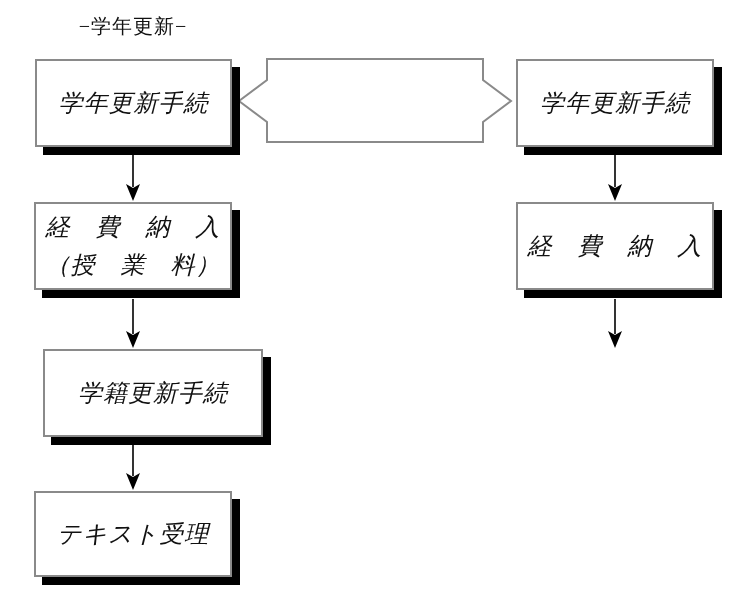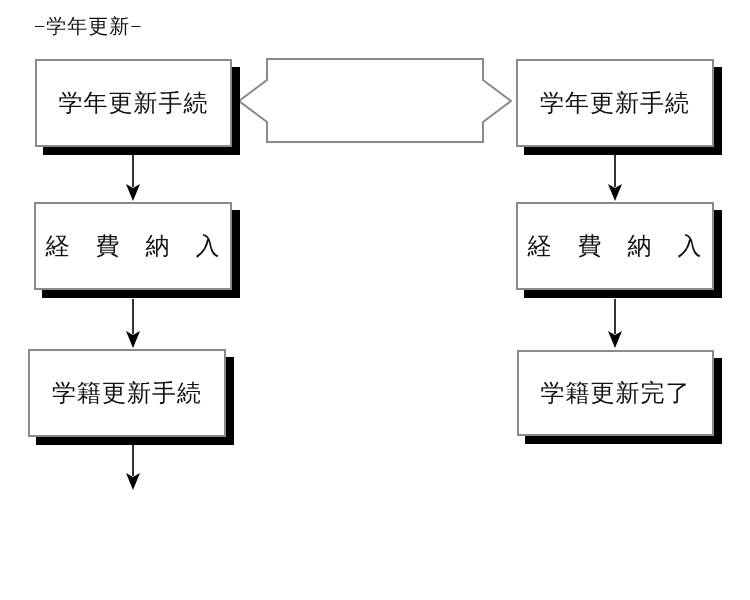--- a/index.html
+++ b/index.html
@@ -11,37 +11,38 @@
     color:#111;
     overflow:hidden;
   }
   .overlay{
     position:absolute;left:0;top:0;width:750px;height:600px;
     pointer-events:none;
   }
   .col-header{
     position:absolute;
     top:13px;width:198px;height:26px;
+    text-align:center;
     font-size:20px;line-height:26px;
     letter-spacing:1px;
     white-space:nowrap;
   }
   .fbox{
     position:absolute;
     box-sizing:border-box;
     background:#ffffff;
     border:2px solid #8a8a8a;
     box-shadow:8px 8px 0 #000000;
     display:flex;flex-direction:column;
     justify-content:center;align-items:center;
     font-size:24px;
     letter-spacing:1px;
     text-align:center;
   }
-  .fbox .line{display:block;line-height:38px;white-space:nowrap;}
+  .fbox .line{display:block;line-height:38px;white-space:nowrap;font-style:italic;}
   .connector-label{
     position:absolute;
     left:267px;top:61px;width:216px;height:80px;
     display:flex;justify-content:center;align-items:center;
     font-size:23px;
     white-space:nowrap;
   }
 </style>
 </head>
 <body>
@@ -76,33 +77,34 @@
   </svg>
 
   <div class="col-header" style="left:34px;">−学年更新−</div>
 
   <div class="fbox" style="left:35px;top:59px;width:197px;height:88px;">
     <span class="line">学年更新手続</span>
   </div>
 
   <div class="fbox" style="left:34px;top:202px;width:198px;height:88px;">
     <span class="line">経　費　納　入</span>
+    <span class="line">（授　業　料）</span>
   </div>
 
-  <div class="fbox" style="left:28px;top:349px;width:198px;height:88px;">
+  <div class="fbox" style="left:43px;top:349px;width:220px;height:88px;">
     <span class="line">学籍更新手続</span>
   </div>
 
+  <div class="fbox" style="left:34px;top:491px;width:198px;height:86px;">
+    <span class="line">テキスト受理</span>
+  </div>
 
   <div class="fbox" style="left:516px;top:59px;width:198px;height:88px;">
     <span class="line">学年更新手続</span>
   </div>
 
   <div class="fbox" style="left:516px;top:202px;width:198px;height:88px;">
     <span class="line">経　費　納　入</span>
   </div>
 
-  <div class="fbox" style="left:517px;top:350px;width:197px;height:86px;">
-    <span class="line">学籍更新完了</span>
-  </div>
 
 
 </div>
 
 </body></html>

